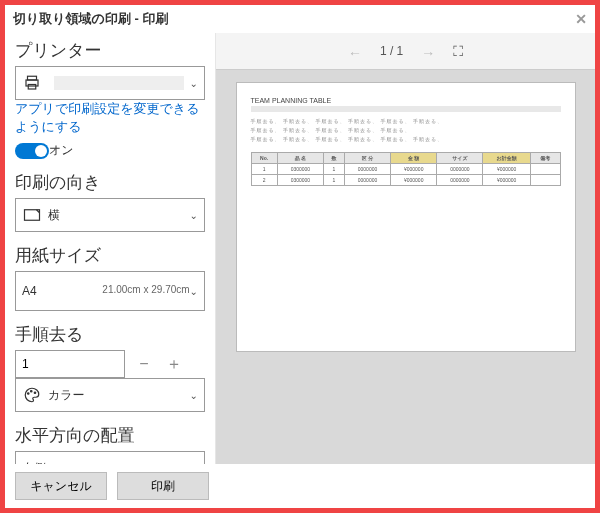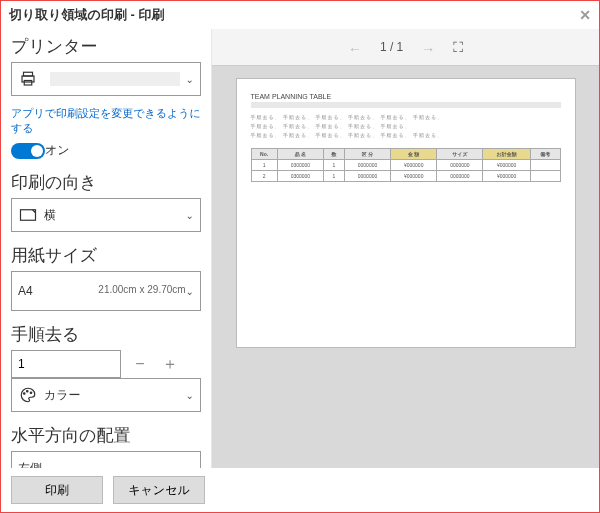--- a/index.html
+++ b/index.html
@@ -1,32 +1,32 @@
 <!DOCTYPE html>
 <html><head>
 <meta charset="utf-8">
 <style>
 * { box-sizing: border-box; margin: 0; padding: 0; }
 body { font-family: "Yu Gothic UI", "Meiryo", sans-serif; font-size: 12px; color: #333; background: #fff; width: 600px; height: 513px; overflow: hidden; }
-.dialog { border: 1px solid #ef4444; width: 600px; height: 513px; display: flex; flex-direction: column; }
+.dialog { border: 5px solid #ef4444; width: 600px; height: 513px; display: flex; flex-direction: column; }
 .titlebar { height: 28px; display: flex; align-items: center; padding: 0 8px; font-weight: bold; font-size: 13px; }
 .titlebar .close { margin-left: auto; color: #999; cursor: pointer; font-size: 14px; }
 .body { display: flex; flex: 1; overflow: hidden; }
 .left { width: 210px; border-right: 0; padding: 6px 10px 0 10px; overflow: hidden; }
 .section-label { font-size: 17px; color: #333; margin: 12px 0 4px 0; }
 .section-label.first { margin-top: 0; }
 .select-box { border: 1px solid #999; height: 34px; display: flex; align-items: center; padding: 0 6px; background: #fff; cursor: pointer; }
 .select-box.tall { height: 40px; flex-direction: row; }
 .select-box .icon { width: 20px; height: 20px; display: flex; align-items: center; justify-content: center; margin-right: 6px; flex-shrink: 0; }
 .select-box .text { flex: 1; font-size: 12px; }
 .select-box .sub { font-size: 10px; color: #666; text-align: center; }
 .select-box .col { display: flex; flex-direction: row; flex: 1; }
 .select-box .chev { color: #555; font-size: 10px; }
 .select-box.printer .blank { flex: 1; height: 14px; background: #eee; margin: 0 6px; }
-.desc-link { font-size: 11px; color: #0066cc; margin-top: 10px; cursor: pointer; font-family: Liberation Serif, serif; }
+.desc-link { font-size: 13px; color: #0066cc; cursor: pointer; font-family: Liberation Serif, serif; }
 .toggle-row { display: flex; align-items: center; margin-top: 6px; gap: 0; }
 .toggle { width: 34px; height: 16px; background: #0078d4; border-radius: 8px; position: relative; cursor: pointer; }
 .toggle::after { content: ""; position: absolute; right: 2px; top: 2px; width: 12px; height: 12px; background: #fff; border-radius: 50%; }
 .steprow { display: flex; align-items: center; gap: 8px; }
 .steprow input { border: 1px solid #999; height: 28px; width: 110px; padding: 0 6px; font-size: 12px; }
 .steprow .stepbtn { width: 22px; height: 22px; display: flex; align-items: center; justify-content: center; color: #888; cursor: pointer; font-size: 16px; }
 .right { flex: 1; background: #f4f4f4; display: flex; flex-direction: column; border-left: 1px solid #e6e6e6; }
 .pager { height: 36px; display: flex; align-items: center; justify-content: center; gap: 18px; color: #555; font-size: 12px; }
 .pager .nav { color: #bbb; cursor: default; font-size: 14px; }
 .pager .fit { color: #555; cursor: pointer; font-size: 14px; }
@@ -171,16 +171,16 @@
                   <td></td>
                 </tr>
               </tbody>
           </table>
         </div>
       </div>
     </div>
   </div>
 
   <div class="footer">
+    <button>キャンセル</button>
     <button>印刷</button>
-    <button>キャンセル</button>
   </div>
 </div>
 
 </body></html>

